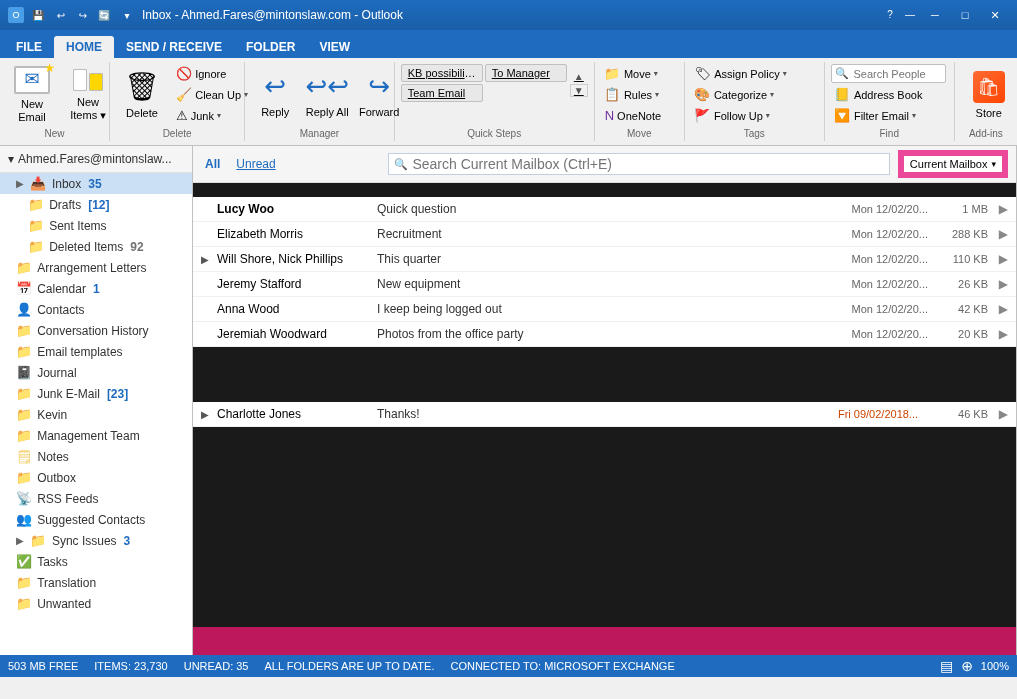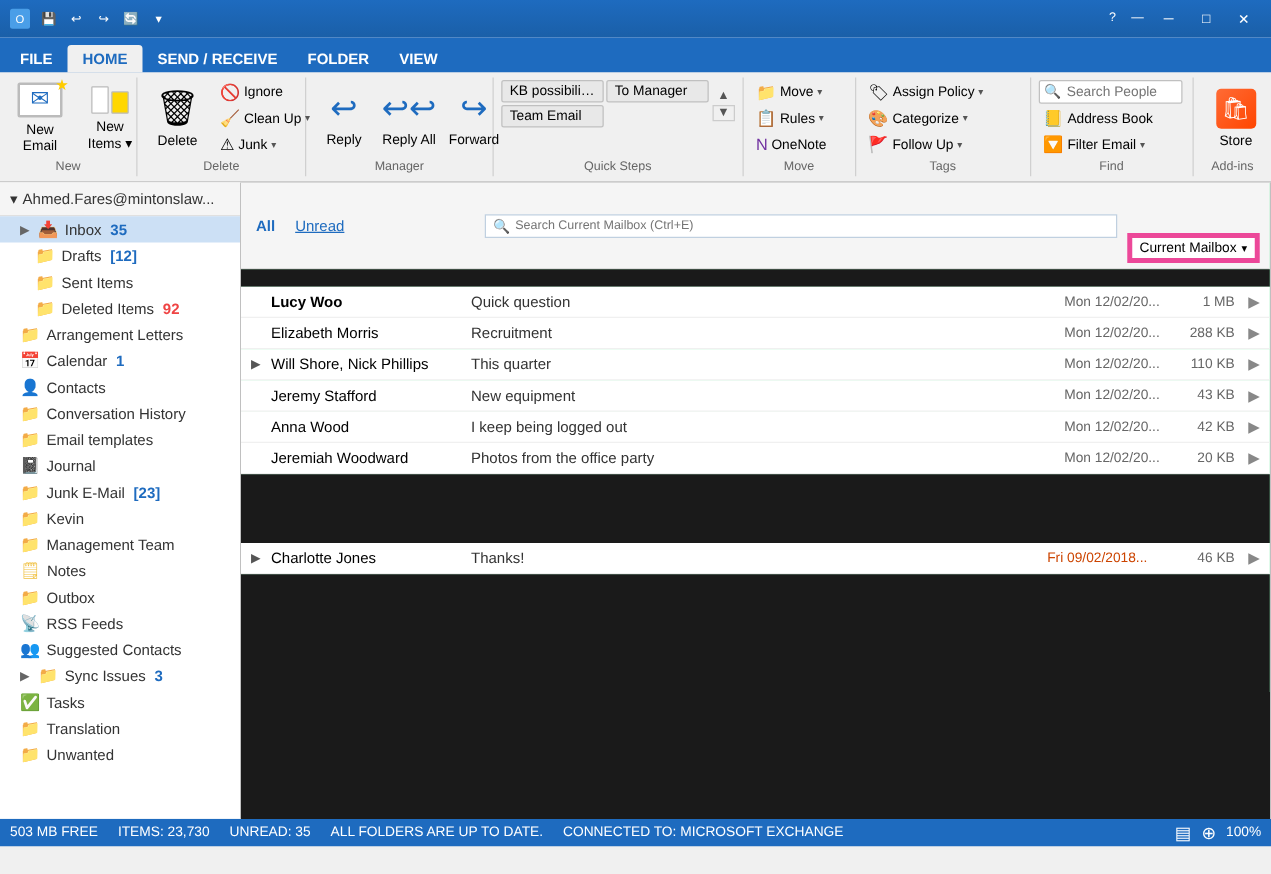--- a/index.html
+++ b/index.html
@@ -174,28 +174,28 @@
       cursor: pointer;
       display: flex;
       align-items: center;
       gap: 5px;
       color: #333;
     }
     .sidebar-item.selected { background: #cce0f5; }
     .sidebar-item .folder-icon { font-size: 13px; color: #f0c040; }
     .sidebar-item .inbox-icon { font-size: 13px; color: #1e6bbf; }
     .sidebar-badge { color: #1e6bbf; font-weight: bold; margin-left: 2px; }
-    .sidebar-badge.red { color: #ef4444; }
+    .sidebar-badge.red { color: #737373; }
     .sidebar-expand { font-size: 10px; color: #666; margin-right: 2px; cursor: pointer; }
     .sidebar-sub { padding-left: 28px; }
 
     
     .email-list-area {
       flex: 1;
-      background: #86efac;
+      background: #be185d;
       overflow-y: auto;
       border-right: 1px solid #c0c0c0;
     }
     .email-filter-btn {
       font-size: 12px;
       color: #1e6bbf;
       cursor: pointer;
       padding: 2px 4px;
       border-radius: 2px;
       text-decoration: underline;
@@ -284,20 +284,21 @@
 <div class="title-bar">
   <div class="title-bar-left">
     <div class="title-icon">O</div>
     <div class="title-bar-icons">
       <div class="qa-btn">💾</div>
       <div class="qa-btn">↩</div>
       <div class="qa-btn">↪</div>
       <div class="qa-btn">🔄</div>
       <div class="qa-btn">▾</div>
     </div>
+    <span class="title-text">Inbox - Ahmed.Fares@mintonslaw.com - Outlook</span>
   </div>
   <div class="title-controls">
     <div class="qa-btn">?</div>
     <div class="qa-btn">—</div>
     <div class="title-btn">─</div>
     <div class="title-btn">□</div>
     <div class="title-btn close">✕</div>
   </div>
 </div>
 
@@ -372,21 +373,21 @@
       </div>
       <div class="ribbon-btn-large reply-btn-large">
         <div style="font-size:26px;color:#1e6bbf;">↪</div>
         <span>Forward</span>
       </div>
     </div>
     <div class="ribbon-group-label">Manager</div>
   </div>
 
   <div class="ribbon-group quick-steps-group">
-    <div class="ribbon-group-content" style="flex-direction:column;width:100%;">
+    <div class="ribbon-group-content" style="flex-direction:column;width:100%;text-decoration:underline;">
       <div style="display:flex;gap:3px;align-items:center;width:100%;">
         <div class="quick-steps-grid" style="flex:1;">
           <div class="qs-btn">KB possibilities</div>
           <div class="qs-btn">To Manager</div>
           <div class="qs-btn">Team Email</div>
           <div class="qs-btn" style="visibility:hidden;"></div>
         </div>
         <div style="display:flex;flex-direction:column;gap:2px;align-items:center;justify-content:center;">
           <div style="cursor:pointer;font-size:10px;color:#555;">▲</div>
           <div style="cursor:pointer;font-size:10px;color:#555;border:1px solid #ccc;padding:0 3px;">▼</div>
@@ -575,23 +576,23 @@
     </div>
   </div>
 
   <div class="email-list-area">
 
     <div style="display:flex;align-items:center;padding:4px 8px;background:#f5f5f5;border-bottom:1px solid #ddd;gap:8px;">
       <span class="email-filter-btn active">All</span>
       <span class="email-filter-btn">Unread</span>
       <div style="display:flex;align-items:center;background:white;border:1px solid #c0d0e0;padding:2px 6px;flex:1;margin-left:100px;">
         <span style="font-size:11px;color:#888;margin-right:4px;">🔍</span>
-        <input type="text" style="border: none; outline: none; font-size: 10px; flex: 1 1 0%; background: transparent;" placeholder="Search Current Mailbox (Ctrl+E)">
-      </div>
-      <div style="border:4px solid #ec4899;background:white;padding:2px 6px;font-size:11px;display:flex;align-items:center;gap:4px;margin-top:36px;">
+        <input type="text" style="border: none; outline: none; font-size: 14px; flex: 1 1 0%; background: transparent;" placeholder="Search Current Mailbox (Ctrl+E)">
+      </div>
+      <div style="border:6px solid #ec4899;background:white;padding:2px 6px;font-size:11px;display:flex;align-items:center;gap:4px;">
         <span>Current Mailbox</span>
         <span style="font-size:9px;">▾</span>
       </div>
     </div>
 
     <div class="email-group-header" style="height:14px;"></div>
 
     <div class="email-row">
       <div class="email-expand"></div>
       <div class="sender"><strong>Lucy Woo</strong></div>
@@ -614,21 +615,21 @@
       <div class="subject">This quarter</div>
       <div class="email-date">Mon 12/02/20...</div>
       <div class="email-size">110 KB</div>
       <div class="email-arrow">▶</div>
     </div>
     <div class="email-row">
       <div class="email-expand"></div>
       <div class="sender">Jeremy Stafford</div>
       <div class="subject">New equipment</div>
       <div class="email-date">Mon 12/02/20...</div>
-      <div class="email-size">43 KB</div>
+      <div class="email-size">26 KB</div>
       <div class="email-arrow">▶</div>
     </div>
     <div class="email-row">
       <div class="email-expand"></div>
       <div class="sender">Anna Wood</div>
       <div class="subject">I keep being logged out</div>
       <div class="email-date">Mon 12/02/20...</div>
       <div class="email-size">42 KB</div>
       <div class="email-arrow">▶</div>
     </div>

